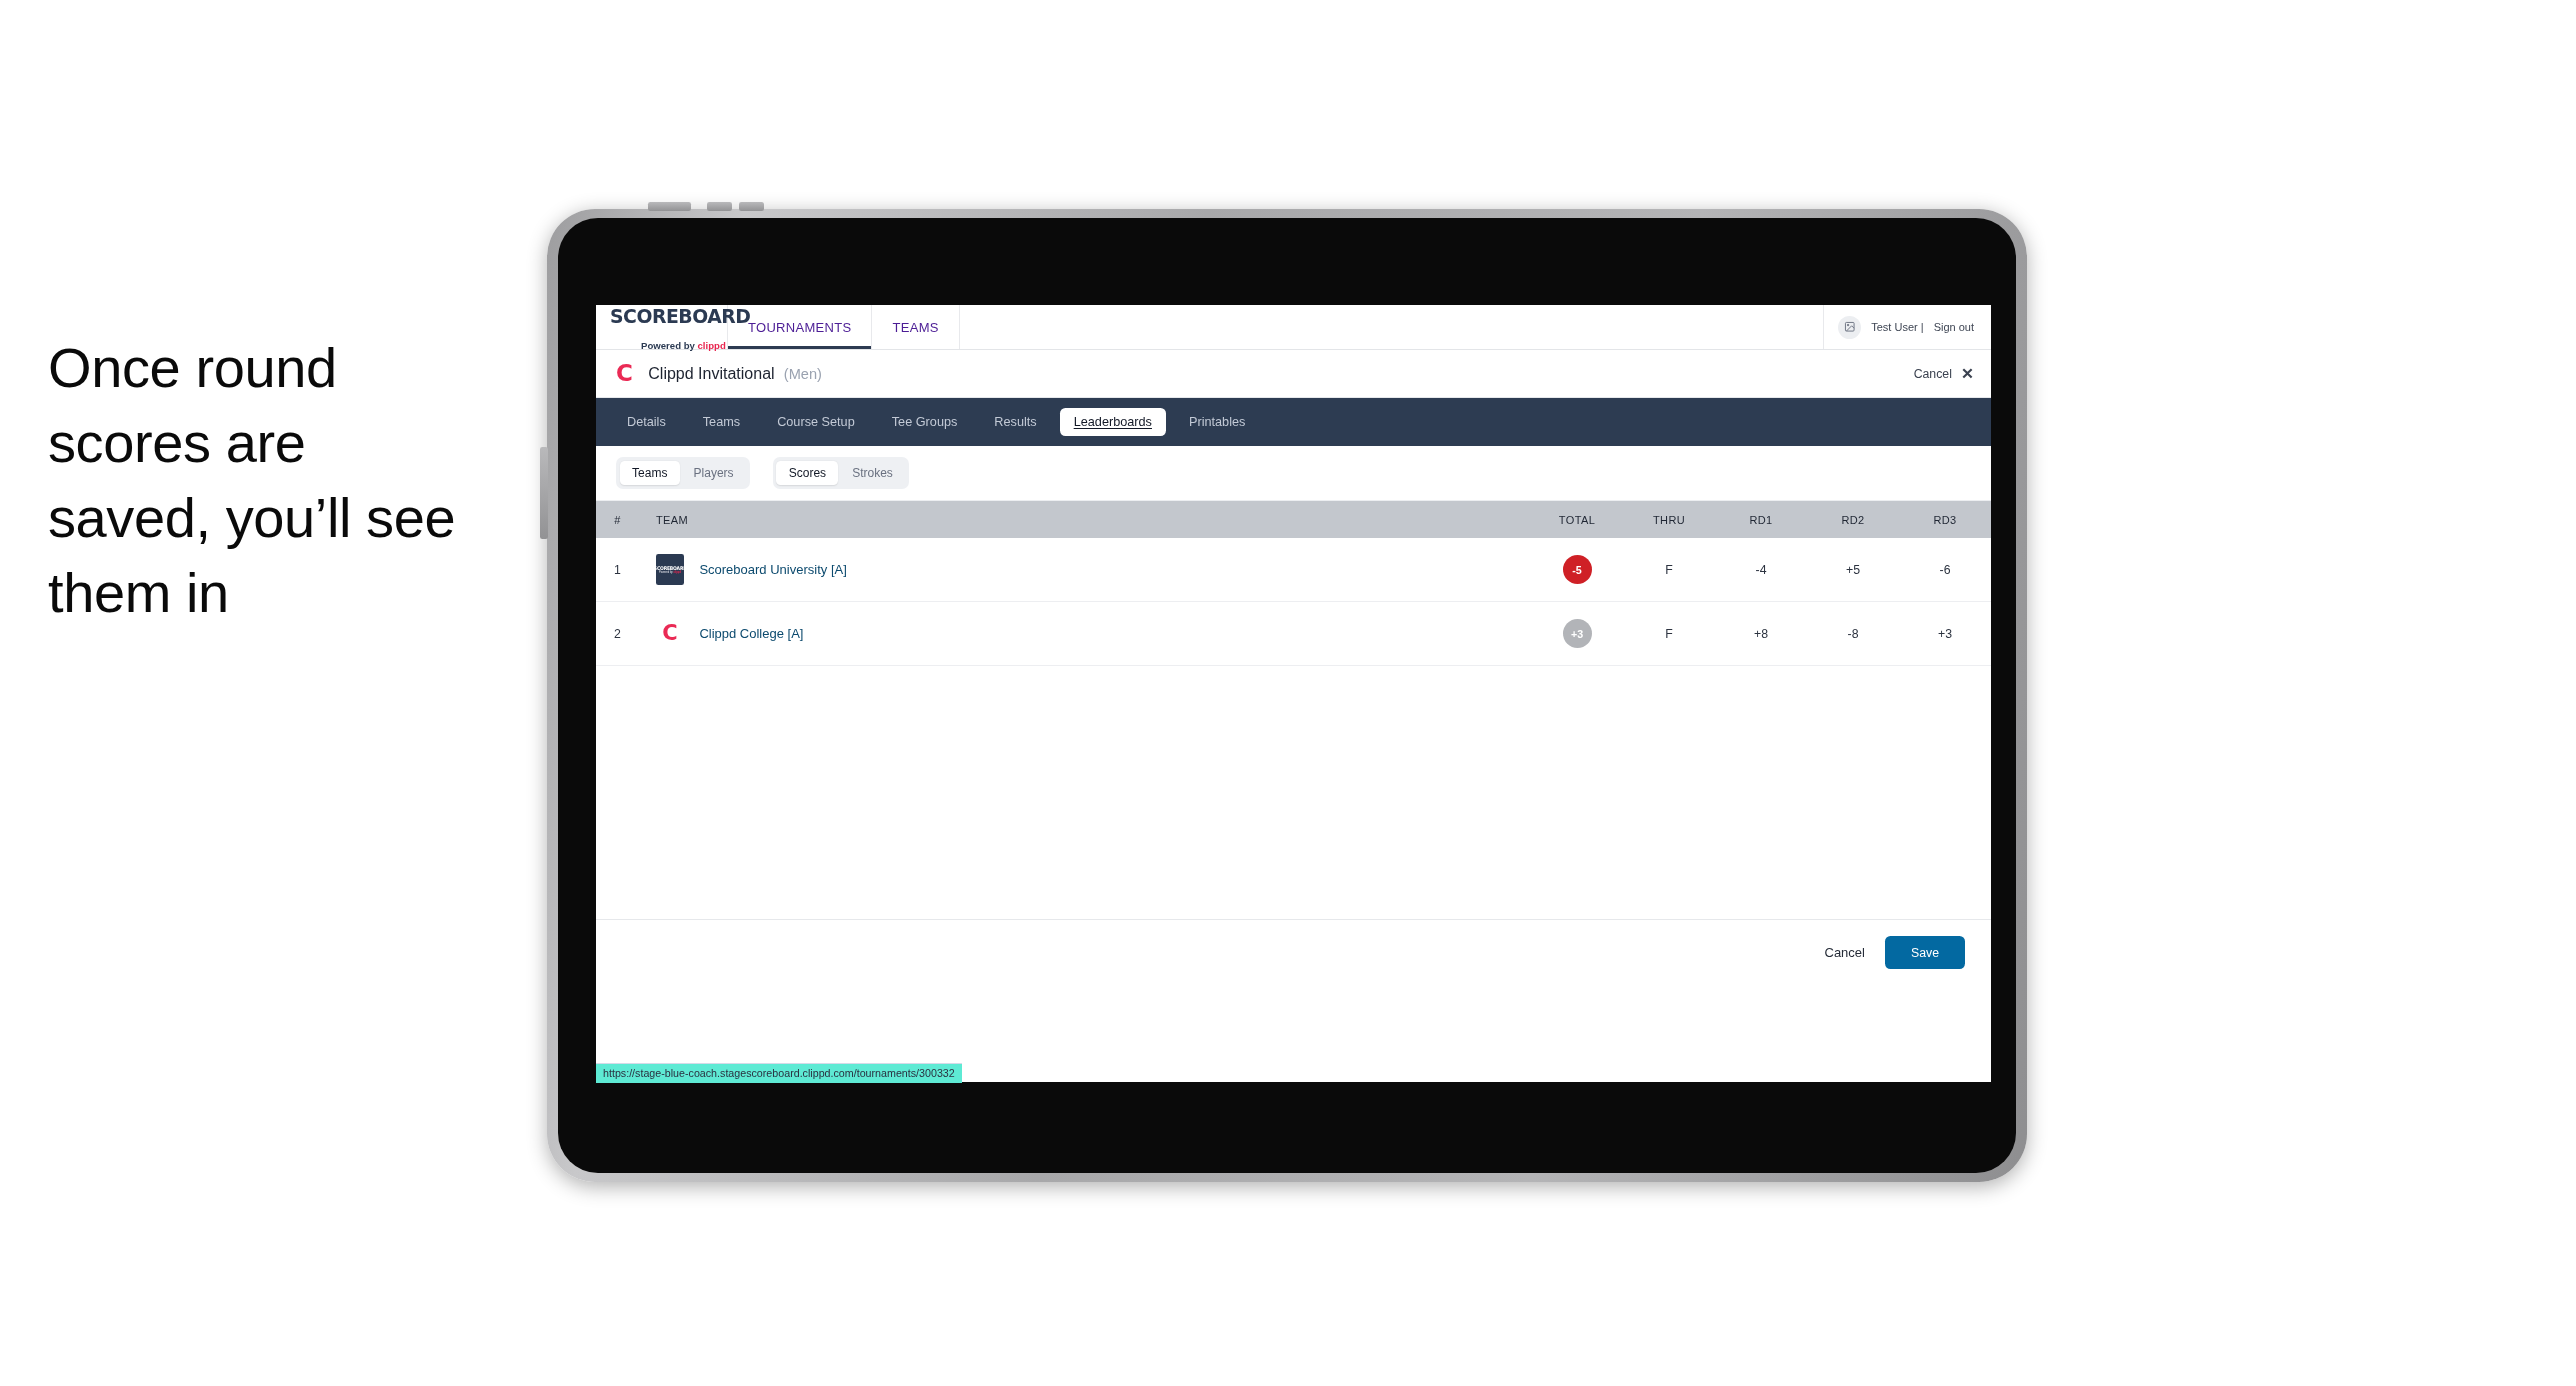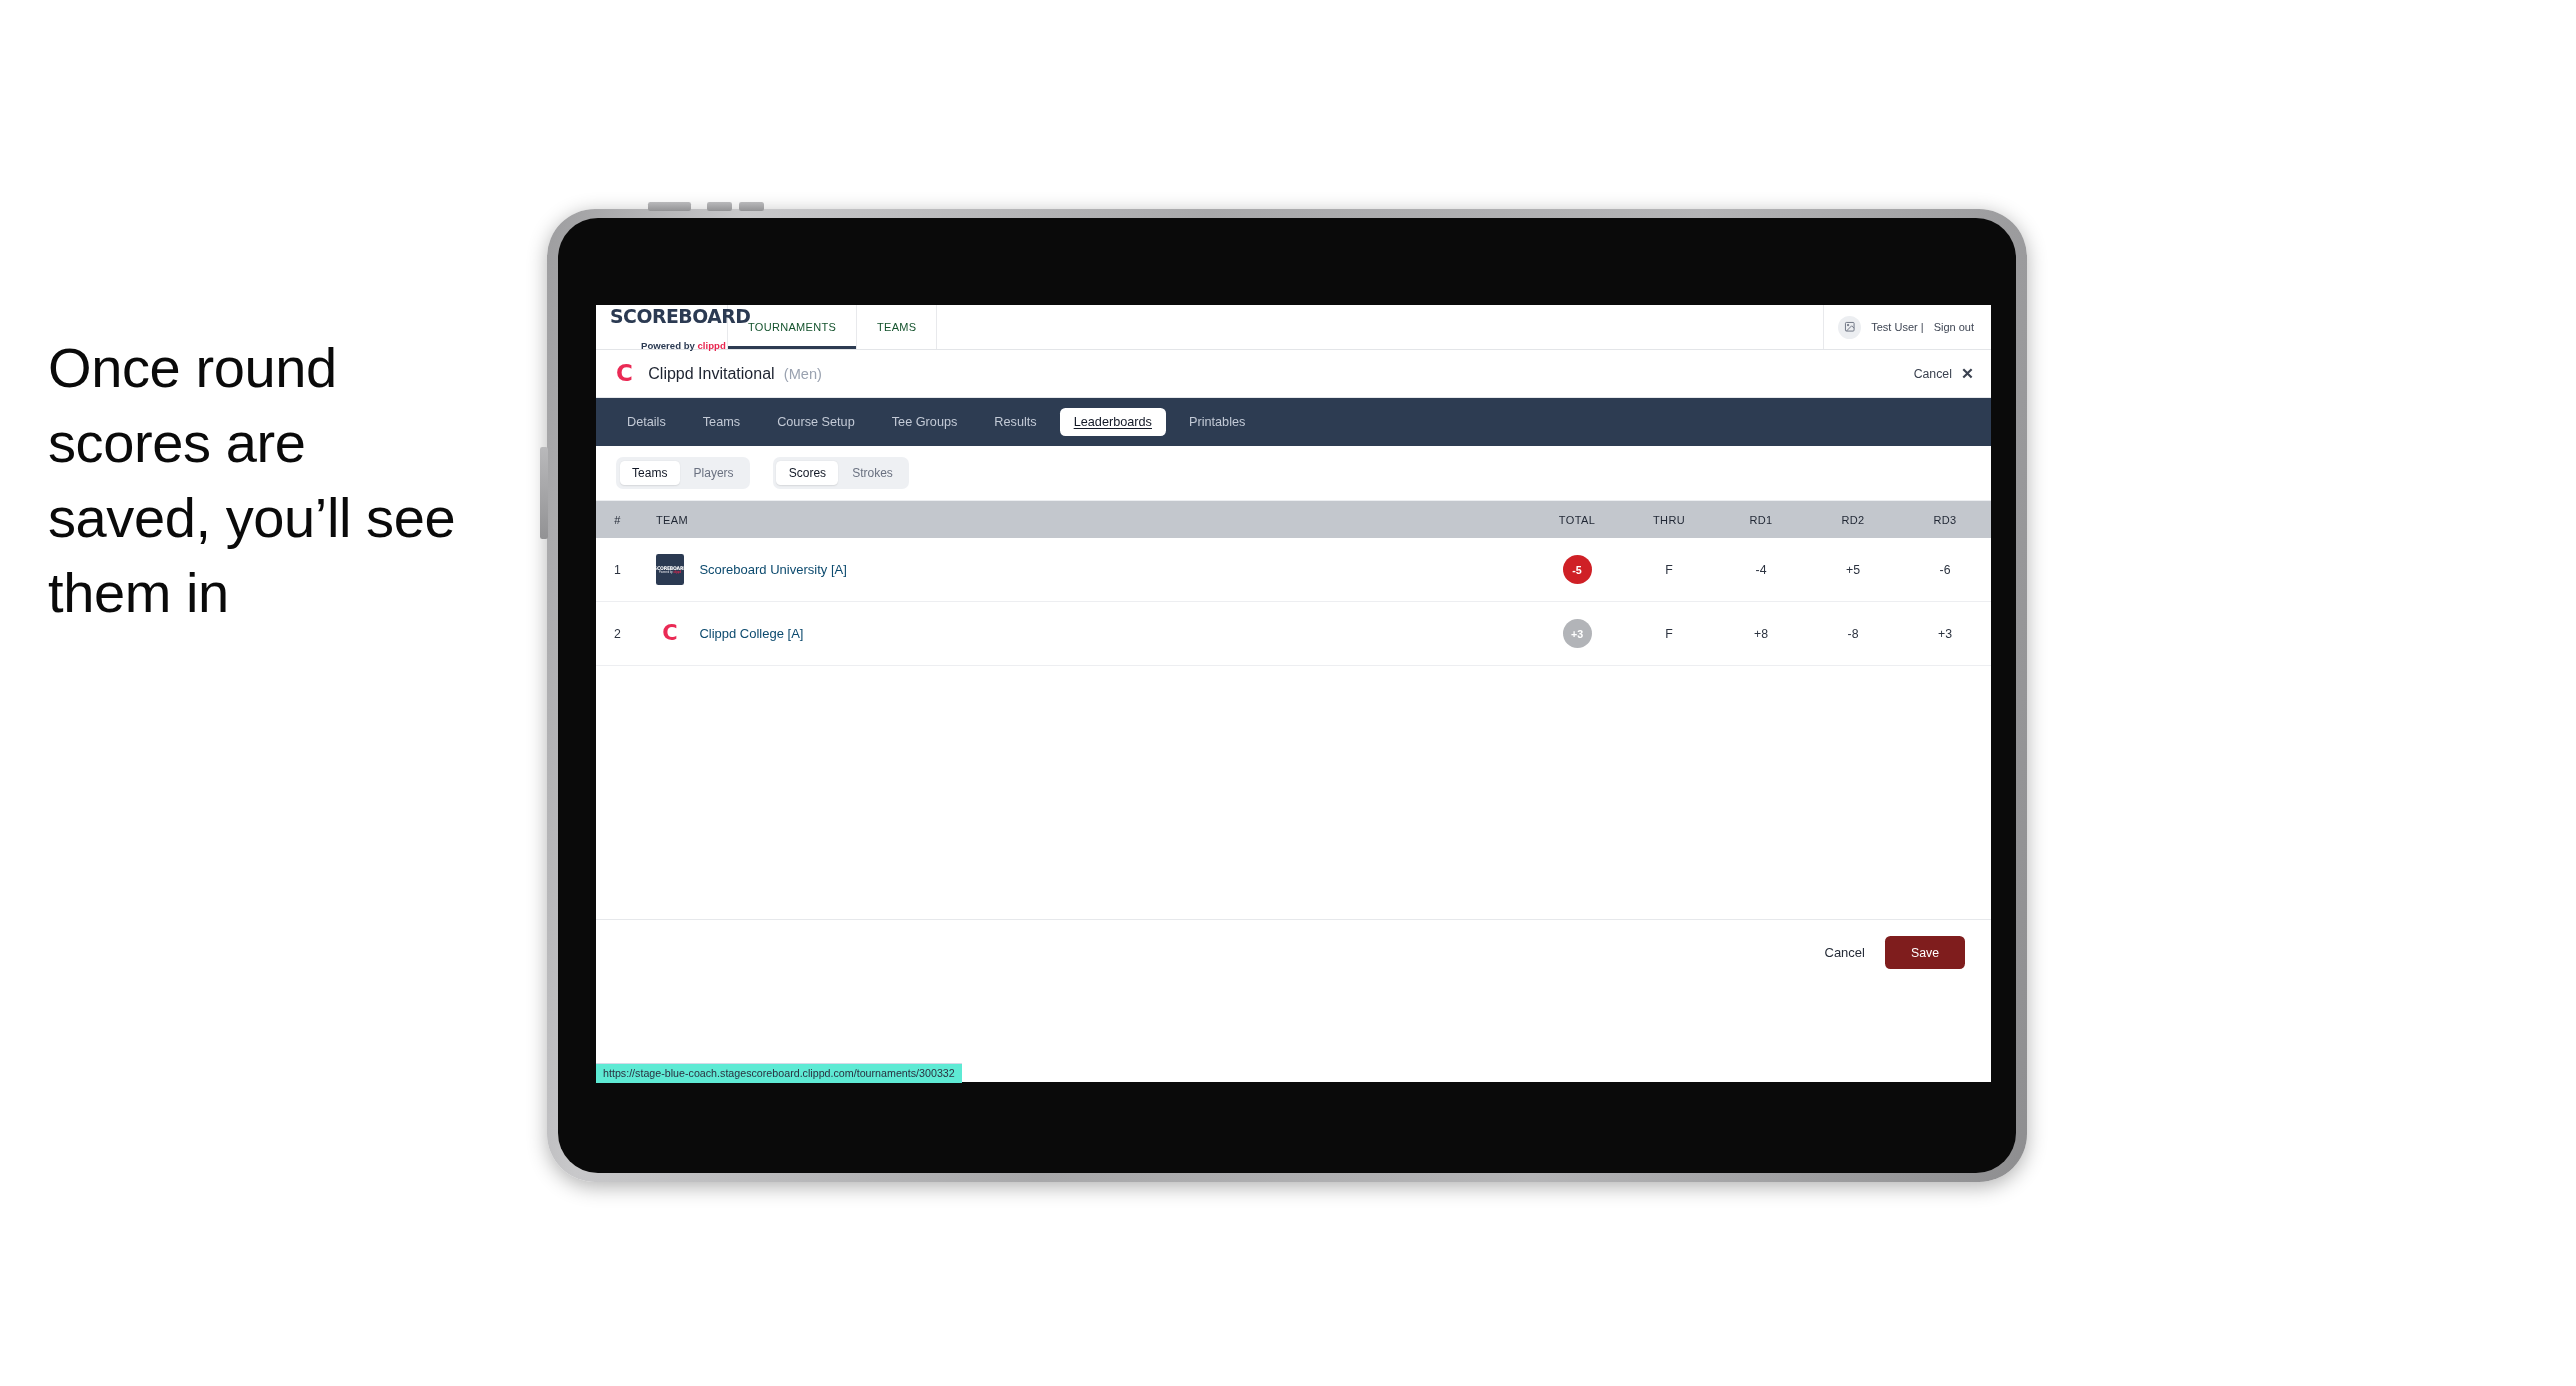--- a/index.html
+++ b/index.html
@@ -94,23 +94,23 @@
     color: #2b3a52;
     margin-top: 12px;
     white-space: nowrap;
     padding-left: 31px;
   }
   #logo-sub .brand { color: #e8254f; }
 
   .topnav-tab {
     display: flex; align-items: center;
     padding: 0 20px;
-    font-size: 11px;
+    font-size: 13px;
     letter-spacing: 0.3px;
-    color: #14532d;
+    color: #4c1d95;
     border-right: 0.8px solid #e8e9ec;
     position: relative;
     cursor: pointer;
   }
   .topnav-tab.active::after {
     content: "";
     position: absolute;
     left: 0; right: 0; bottom: 0;
     height: 3.1px;
     background: #2d3b52;
@@ -297,21 +297,21 @@
     display: flex; align-items: center; justify-content: flex-end;
     gap: 20px;
     padding: 0 26px;
   }
   #footer-cancel {
     font-size: 13px;
     color: #262c38;
     cursor: pointer;
   }
   #footer-save {
-    background: #7f1d1d;
+    background: #0369a1;
     color: #ffffff;
     font-size: 12.3px;
     padding: 9.2px 26px;
     border-radius: 5.4px;
     border: none;
     cursor: pointer;
     font-family: "Liberation Sans", sans-serif;
   }
 
   

